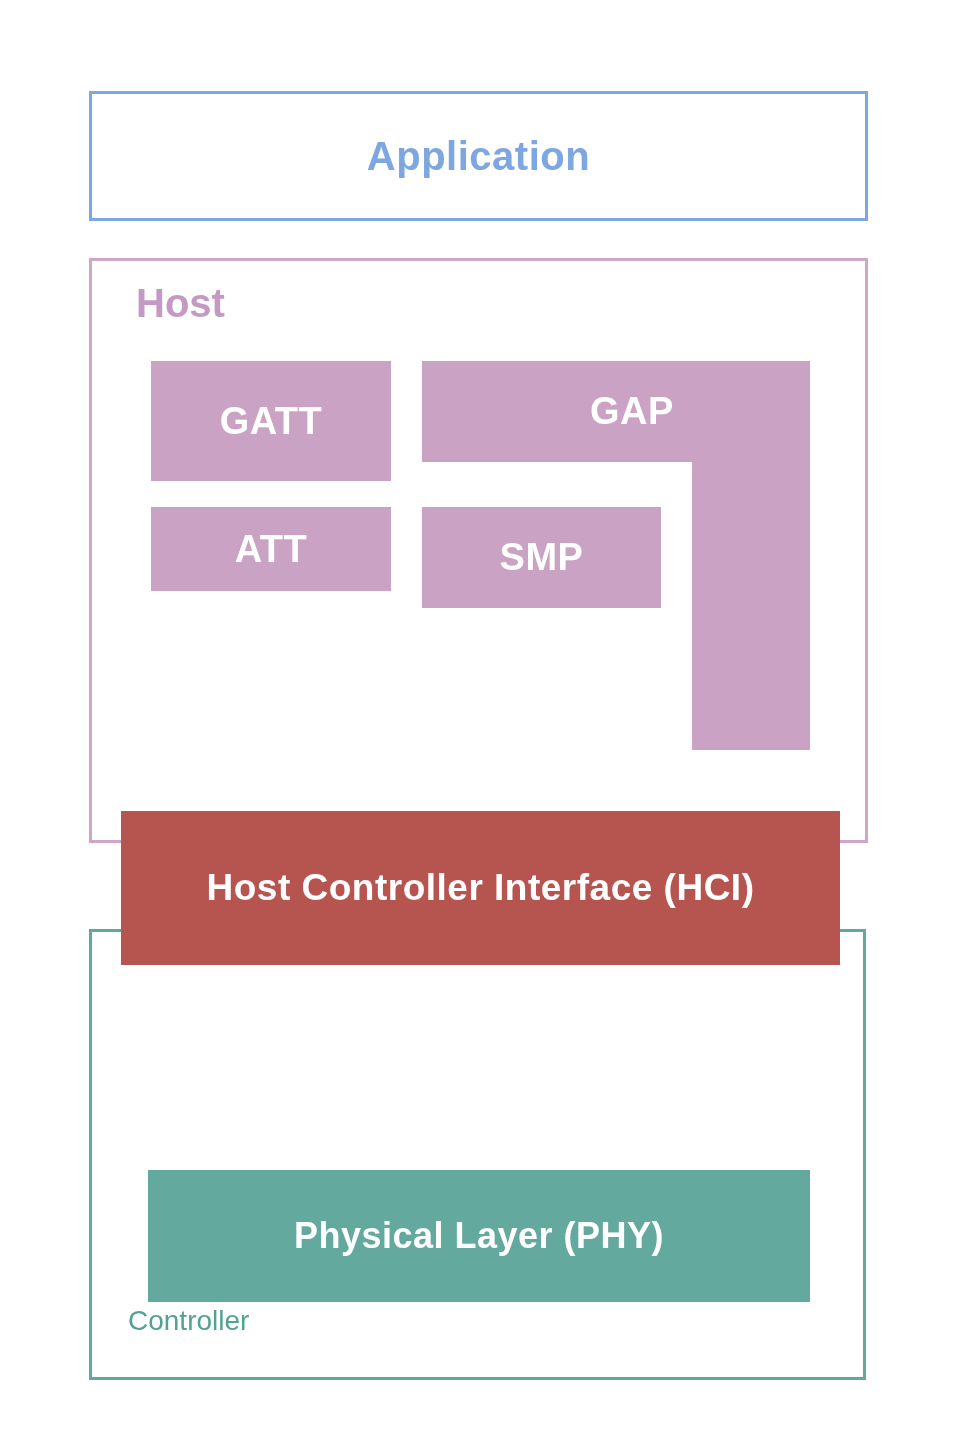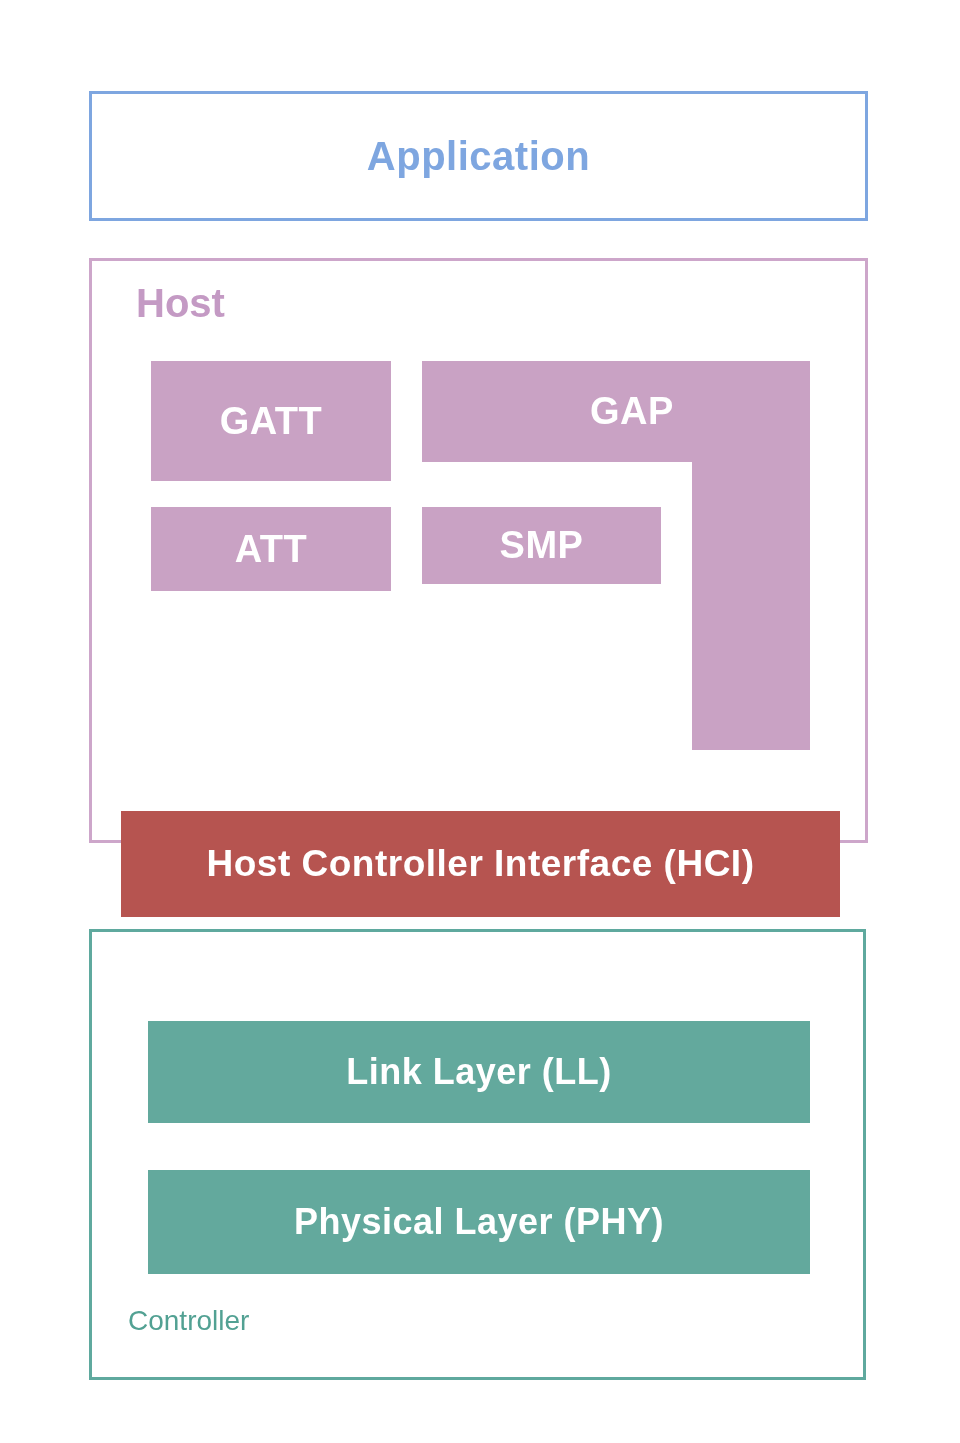--- a/index.html
+++ b/index.html
@@ -45,40 +45,40 @@
   .block {
     position: absolute;
     display: flex; align-items: center; justify-content: center;
     color: #ffffff; font-size: 38px; font-weight: 700;
     letter-spacing: 0.5px;
   }
   .pink { background: var(--pink-fill); }
   .teal { background: var(--teal-fill); }
   .gatt  { left: 151px; top: 361px; width: 240px; height: 120px; }
   .att   { left: 151px; top: 507px; width: 240px; height: 84px; }
-  .smp   { left: 422px; top: 507px; width: 239px; height: 77px; }
+  .smp   { left: 422px; top: 507px; width: 239px; height: 101px; }
   .l2cap { left: 151px; top: 648px; width: 510px; height: 102px; }
   
   .gap {
     left: 422px; top: 361px; width: 388px; height: 389px;
     display: block;
     clip-path: polygon(0 0, 388px 0, 388px 389px, 270px 389px, 270px 101px, 0 101px);
   }
   .gap-label-bar {
     position: absolute; left: 0; top: 0; width: 100%; height: 101px;
     display: flex; align-items: center; justify-content: center; padding-left: 32px;
   }
   .hci {
-    left: 121px; top: 811px; width: 719px; height: 106px;
+    left: 121px; top: 811px; width: 719px; height: 154px;
     background: var(--red);
     font-size: 37px;
     z-index: 5;
   }
   .ll  { left: 148px; top: 1021px; width: 662px; height: 102px; font-size: 36px; }
-  .phy { left: 148px; top: 1170px; width: 662px; height: 104px; font-size: 36px; }
+  .phy { left: 148px; top: 1170px; width: 662px; height: 132px; font-size: 36px; }
 </style>
 </head>
 <body>
 
 <div class="canvas">
 
   <div class="frame app-frame">
     <span class="app-label">Application</span>
   </div>
 
@@ -102,23 +102,20 @@
 
   <div class="block pink smp">
     <span>SMP</span>
   </div>
 
 
   <div class="frame controller-frame">
     <span class="controller-label">Controller</span>
   </div>
 
-  <div class="block teal ll">
-    <span>Link Layer (LL)</span>
-  </div>
 
   <div class="block teal phy">
     <span>Physical Layer (PHY)</span>
   </div>
 
   <div class="block hci">
     <span>Host Controller Interface (HCI)</span>
   </div>
 
 </div>

